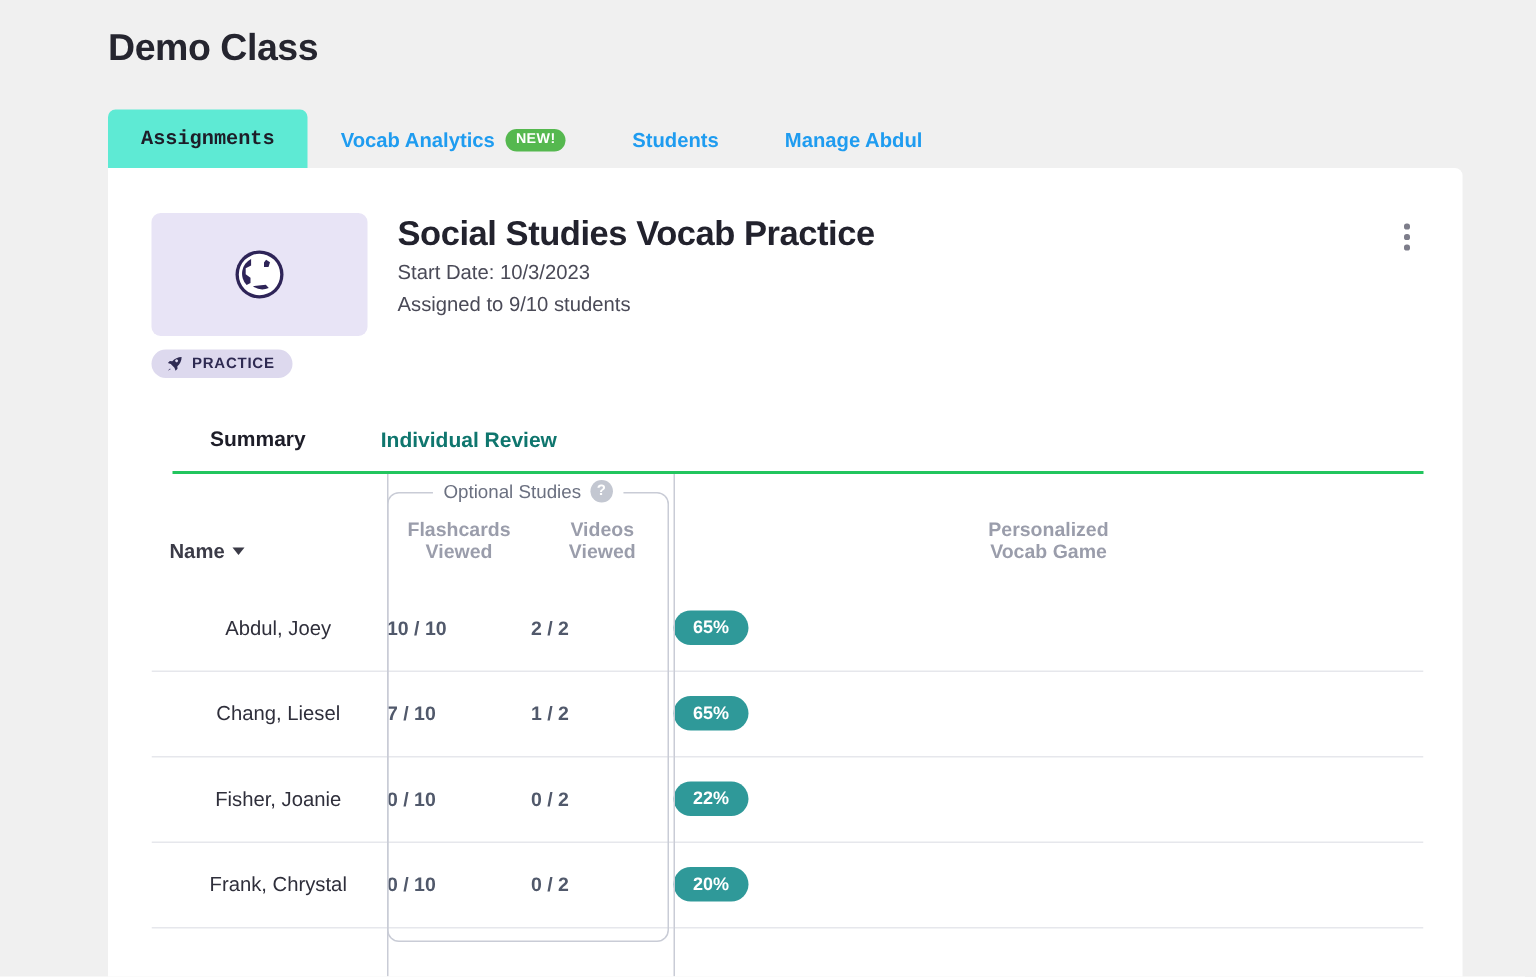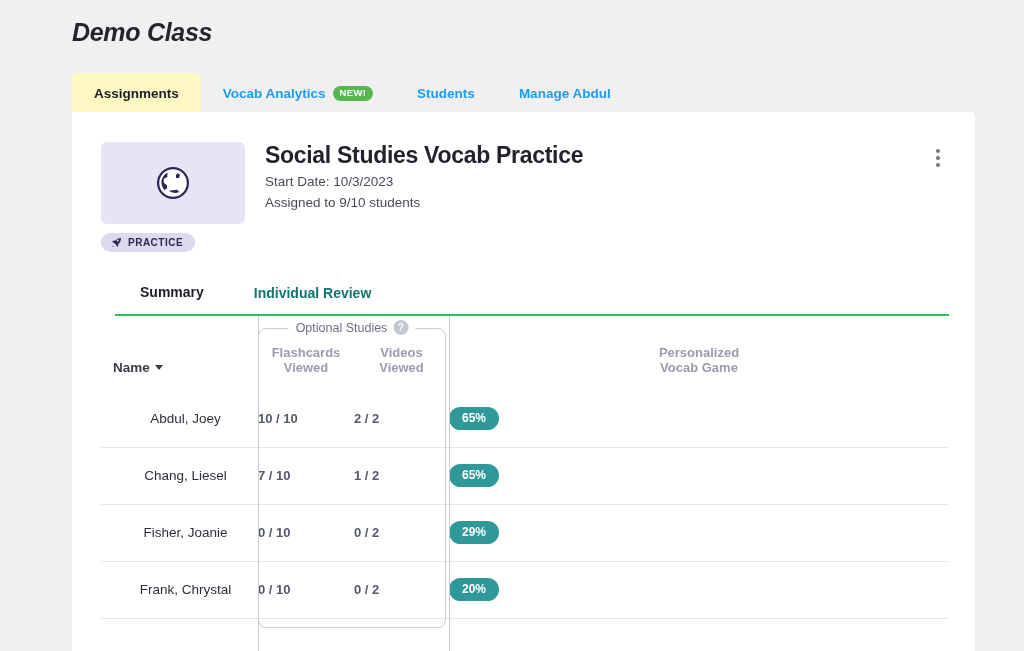--- a/index.html
+++ b/index.html
@@ -19,21 +19,20 @@
 
   
   .page-title {
     position: absolute;
     left: 72px;
     top: 18px;
     font-size: 25px;
     font-weight: bold;
     letter-spacing: -0.3px;
     color: #25252f;
-    font-style: italic;
   }
 
   
   .outer-tabs {
     position: absolute;
     left: 72px;
     top: 73px;
     height: 40px;
     display: flex;
     align-items: stretch;
@@ -43,23 +42,24 @@
     align-items: center;
     gap: 7px;
     padding: 0 22px;
     font-size: 13.5px;
     font-weight: bold;
     color: #1f9cf0;
     white-space: nowrap;
     cursor: pointer;
   }
   .outer-tab.active {
-    background: #fef9c3;
+    background: #5eead4;
     color: #1d1d28;
     border-radius: 5px 5px 0 0;
+    font-family: Liberation Mono, monospace;
   }
   .new-badge {
     background: #55b84f;
     color: #ffffff;
     font-size: 9.5px;
     font-weight: bold;
     letter-spacing: 0.3px;
     padding: 2.5px 7px 3px;
     border-radius: 9px;
     line-height: 1;
@@ -421,21 +421,21 @@
           <td>1 / 2</td>
           <td>
             <span class="score-pill">65%</span>
           </td>
         </tr>
         <tr>
           <td class="name-td">Fisher, Joanie</td>
           <td>0 / 10</td>
           <td>0 / 2</td>
           <td>
-            <span class="score-pill">29%</span>
+            <span class="score-pill">22%</span>
           </td>
         </tr>
         <tr>
           <td class="name-td">Frank, Chrystal</td>
           <td>0 / 10</td>
           <td>0 / 2</td>
           <td>
             <span class="score-pill">20%</span>
           </td>
         </tr>

